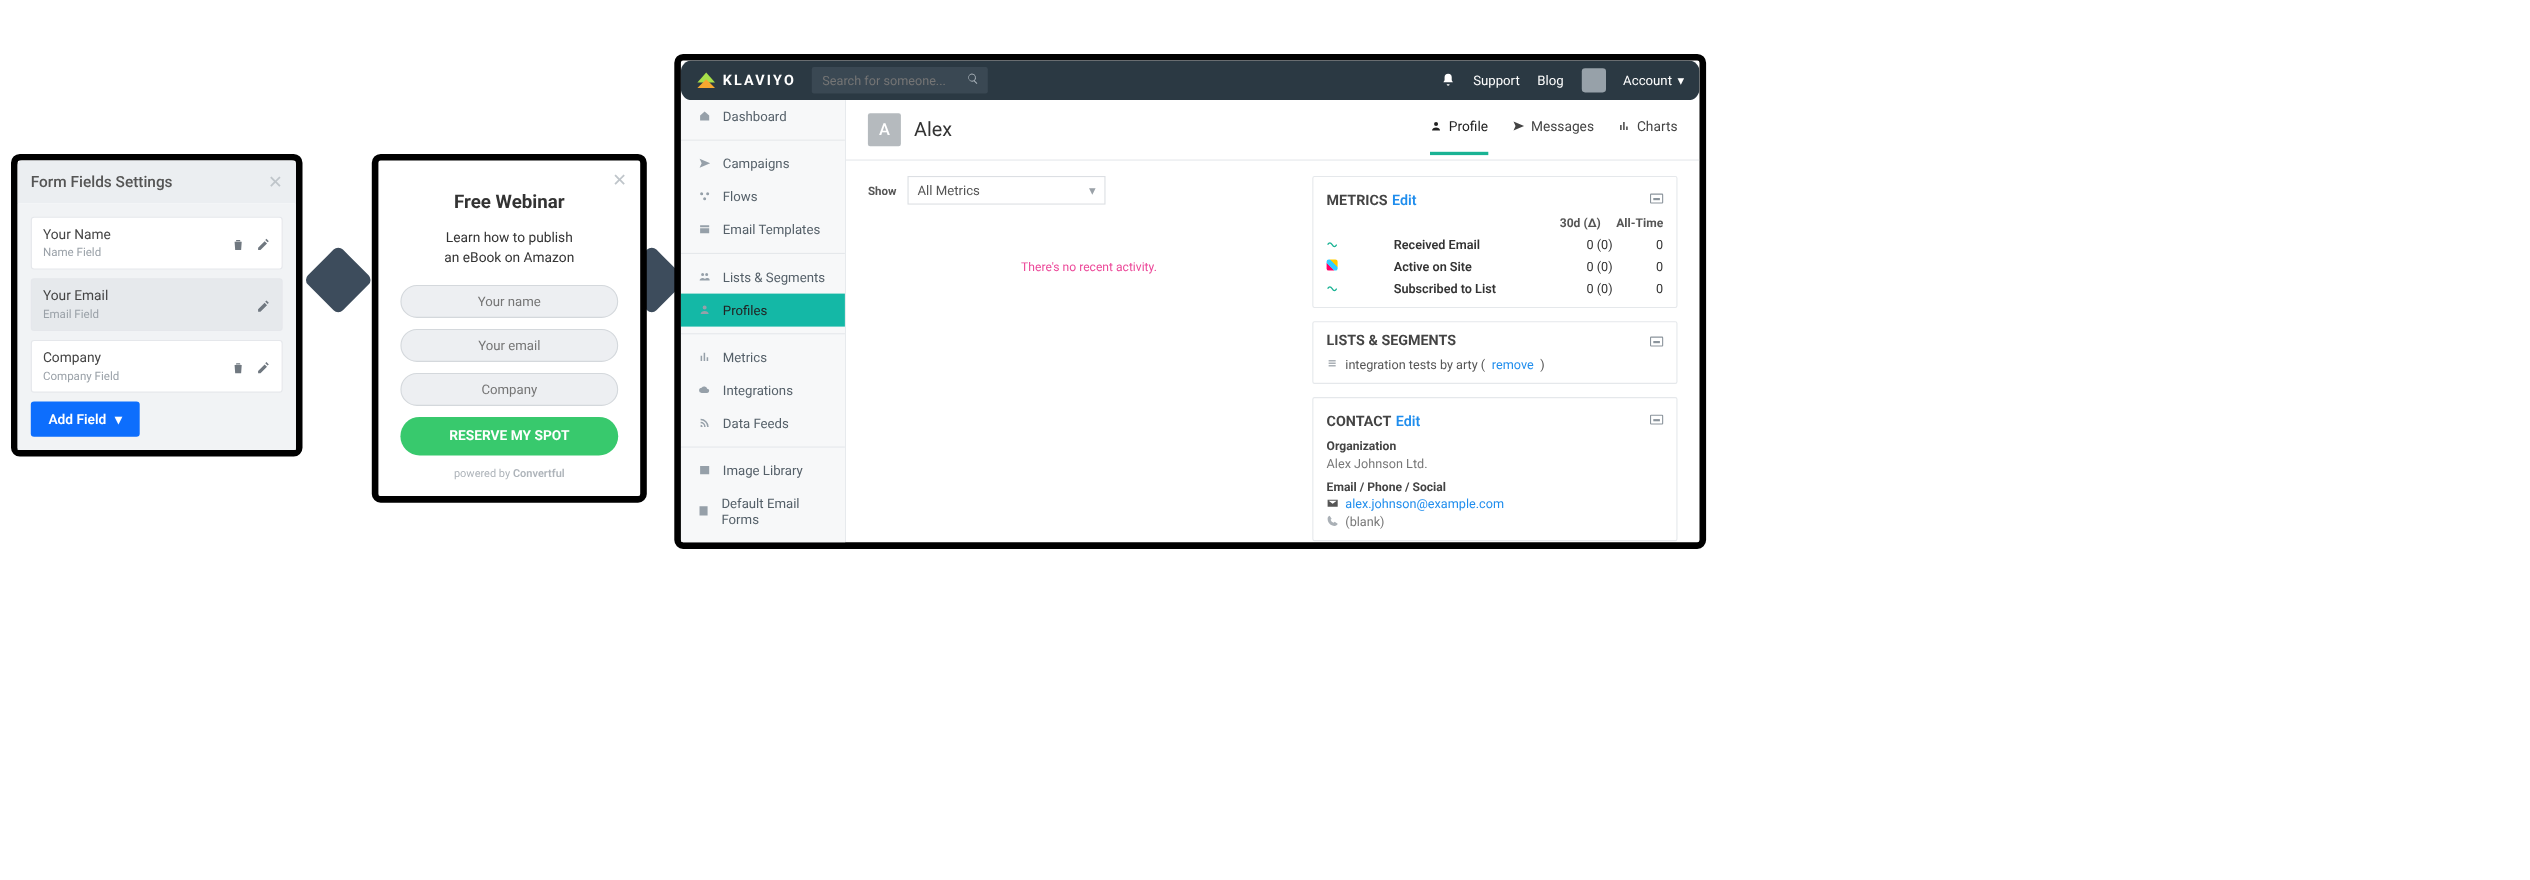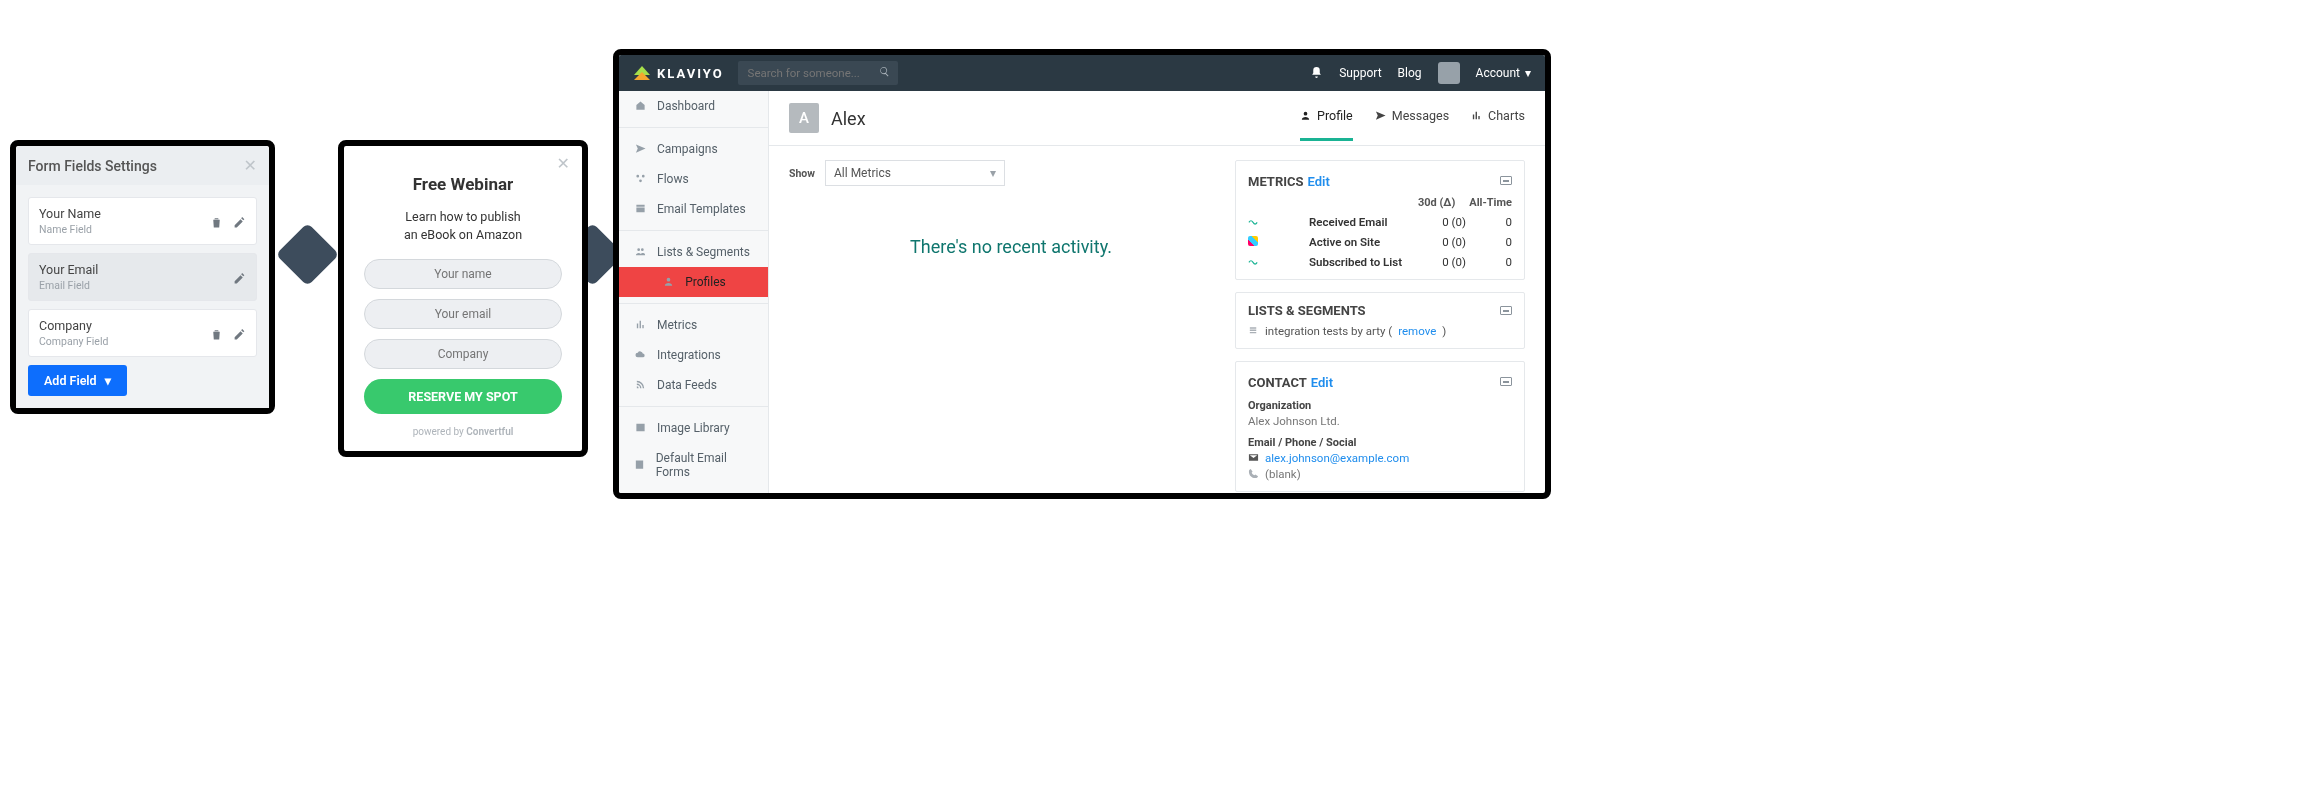--- a/index.html
+++ b/index.html
@@ -33,58 +33,58 @@
   .webinar-input { width: 100%; border: 1px solid #d4d8dc; border-radius: 20px; padding: 7px 10px; font-size: 12px; margin-bottom: 10px; text-align: center; color: #9aa1a8; background: #edeff2; }
   .reserve-btn { width: 100%; border: none; border-radius: 20px; background: #38c96d; color: #fff; font-size: 12.5px; font-weight: 700; padding: 10px; cursor: pointer; }
   .powered { font-size: 10px; color: #aeb4ba; margin-top: 12px; }
   .powered b { font-weight: 600; }
   .close-x { color: #bfc5ca; font-size: 16px; cursor: pointer; }
   .webinar-close { position: absolute; top: 8px; right: 12px; }
 
   
   .klaviyo-frame { position: absolute; left: 613px; top: 49px; width: 938px; height: 450px; border: 6px solid #000; border-radius: 8px; background: #fff; overflow: hidden; }
 
-  .k-topbar { height: 36px; background: #2b3943; display: flex; align-items: center; padding: 0 14px; justify-content: space-between; color: #fff; }
+  .k-topbar { height: 36px; background: #2b3943; display: flex; align-items: center; padding: 0 14px; justify-content: space-between; color: #fff; border-radius: 10px; }
   .k-top-left { display: flex; align-items: center; gap: 14px; }
   .k-logo { display: flex; align-items: center; gap: 6px; font-weight: 700; letter-spacing: 2px; font-size: 13px; }
   .k-logo-shape { width: 18px; height: 14px; position: relative; }
   .k-logo-shape::before { content: ""; position: absolute; left: 1px; top: 0; width: 0; height: 0; border-left: 8px solid transparent; border-right: 8px solid transparent; border-bottom: 9px solid #a7e04a; }
   .k-logo-shape::after { content: ""; position: absolute; left: 1px; top: 6px; width: 0; height: 0; border-left: 8px solid transparent; border-right: 8px solid transparent; border-bottom: 8px solid #f7a72f; }
   .k-search { background: #3a4853; border: none; border-radius: 2px; height: 24px; width: 160px; padding: 0 26px 0 10px; color: #c0c8ce; font-size: 11.5px; position: relative; }
   .k-search-wrap { position: relative; }
   .k-search-icon { position: absolute; right: 8px; top: 5px; color: #aab3ba; font-size: 11px; }
   .k-top-right { display: flex; align-items: center; gap: 16px; font-size: 12px; }
   .k-avatar { width: 22px; height: 22px; background: #97a1a9; border-radius: 3px; }
   .k-account { display: flex; align-items: center; gap: 5px; cursor: pointer; }
 
   .k-body { display: flex; height: calc(100% - 36px); }
   .k-sidebar { width: 150px; background: #f7f8f9; border-right: 1px solid #e5e8eb; overflow-y: auto; }
   .k-side-item { display: flex; align-items: center; gap: 10px; padding: 8px 14px; font-size: 12px; color: #556069; cursor: pointer; }
-  .k-side-item.active { background: #ef4444; color: #222; justify-content: center; }
+  .k-side-item.active { background: #14b8a6; color: #222; }
   .k-side-divider { height: 1px; background: #e5e8eb; margin: 6px 0; }
   .k-side-icon { width: 14px; color: #96a0a9; font-size: 12px; text-align: center; }
 
   .k-main { flex: 1; display: flex; flex-direction: column; overflow: hidden; }
   .k-profile-header { display: flex; align-items: center; justify-content: space-between; padding: 12px 20px; border-bottom: 1px solid #e5e8eb; }
   .k-profile-left { display: flex; align-items: center; gap: 12px; }
   .k-profile-ava { width: 30px; height: 30px; background: #b5babe; color: #fff; display: flex; align-items: center; justify-content: center; font-size: 15px; font-weight: 500; border-radius: 2px; }
   .k-profile-name { font-size: 18px; color: #333; }
   .k-tabs { display: flex; gap: 22px; }
   .k-tab { display: flex; align-items: center; gap: 6px; font-size: 12.5px; color: #444; padding-bottom: 6px; cursor: pointer; position: relative; }
   .k-tab.active { color: #222; }
   .k-tab.active::after { content: ""; position: absolute; left: 0; right: 0; bottom: -12px; height: 3px; background: #1ab394; }
 
   .k-content { flex: 1; display: flex; gap: 2px; padding: 14px 20px; overflow: hidden; }
   .k-activity { flex: 1; }
   .k-show-row { display: flex; align-items: center; gap: 10px; margin-bottom: 30px; }
   .k-show-label { font-size: 10.5px; font-weight: 700; color: #555; }
   .k-metric-select { width: 180px; height: 26px; border: 1px solid #dcdfe3; background: #fff; font-size: 12px; padding: 0 8px; color: #555; display: flex; justify-content: space-between; align-items: center; cursor: pointer; }
-  .k-no-activity { text-align: center; color: #0f766e; font-size: 18px; margin-top: 50px; }
-
-  .k-rightcol { width: 290px; display: flex; flex-direction: column; gap: 12px; }
+  .k-no-activity { text-align: center; color: #ec4899; font-size: 11px; margin-top: 50px; }
+
+  .k-rightcol { width: 332px; display: flex; flex-direction: column; gap: 12px; }
   .k-card { border: 1px solid #e5e8eb; border-radius: 2px; padding: 10px 12px; }
   .k-card-head { display: flex; justify-content: space-between; align-items: center; }
   .k-card-title { font-size: 13px; font-weight: 700; color: #444; }
   .k-edit { color: #1f8ded; font-weight: 600; font-size: 13px; cursor: pointer; }
   .k-collapse { width: 12px; height: 9px; border: 1.5px solid #8b949c; border-radius: 1px; position: relative; cursor: pointer; }
   .k-collapse::after { content: ""; position: absolute; left: 2px; right: 2px; top: 3px; height: 1.5px; background: #8b949c; }
 
   .k-metric-head { display: flex; justify-content: flex-end; gap: 14px; font-size: 11px; font-weight: 700; color: #555; margin-top: 6px; }
   .k-metric-row { display: flex; align-items: center; font-size: 11.5px; color: #333; margin-top: 6px; }
   .k-metric-row .mic { width: 16px; }

